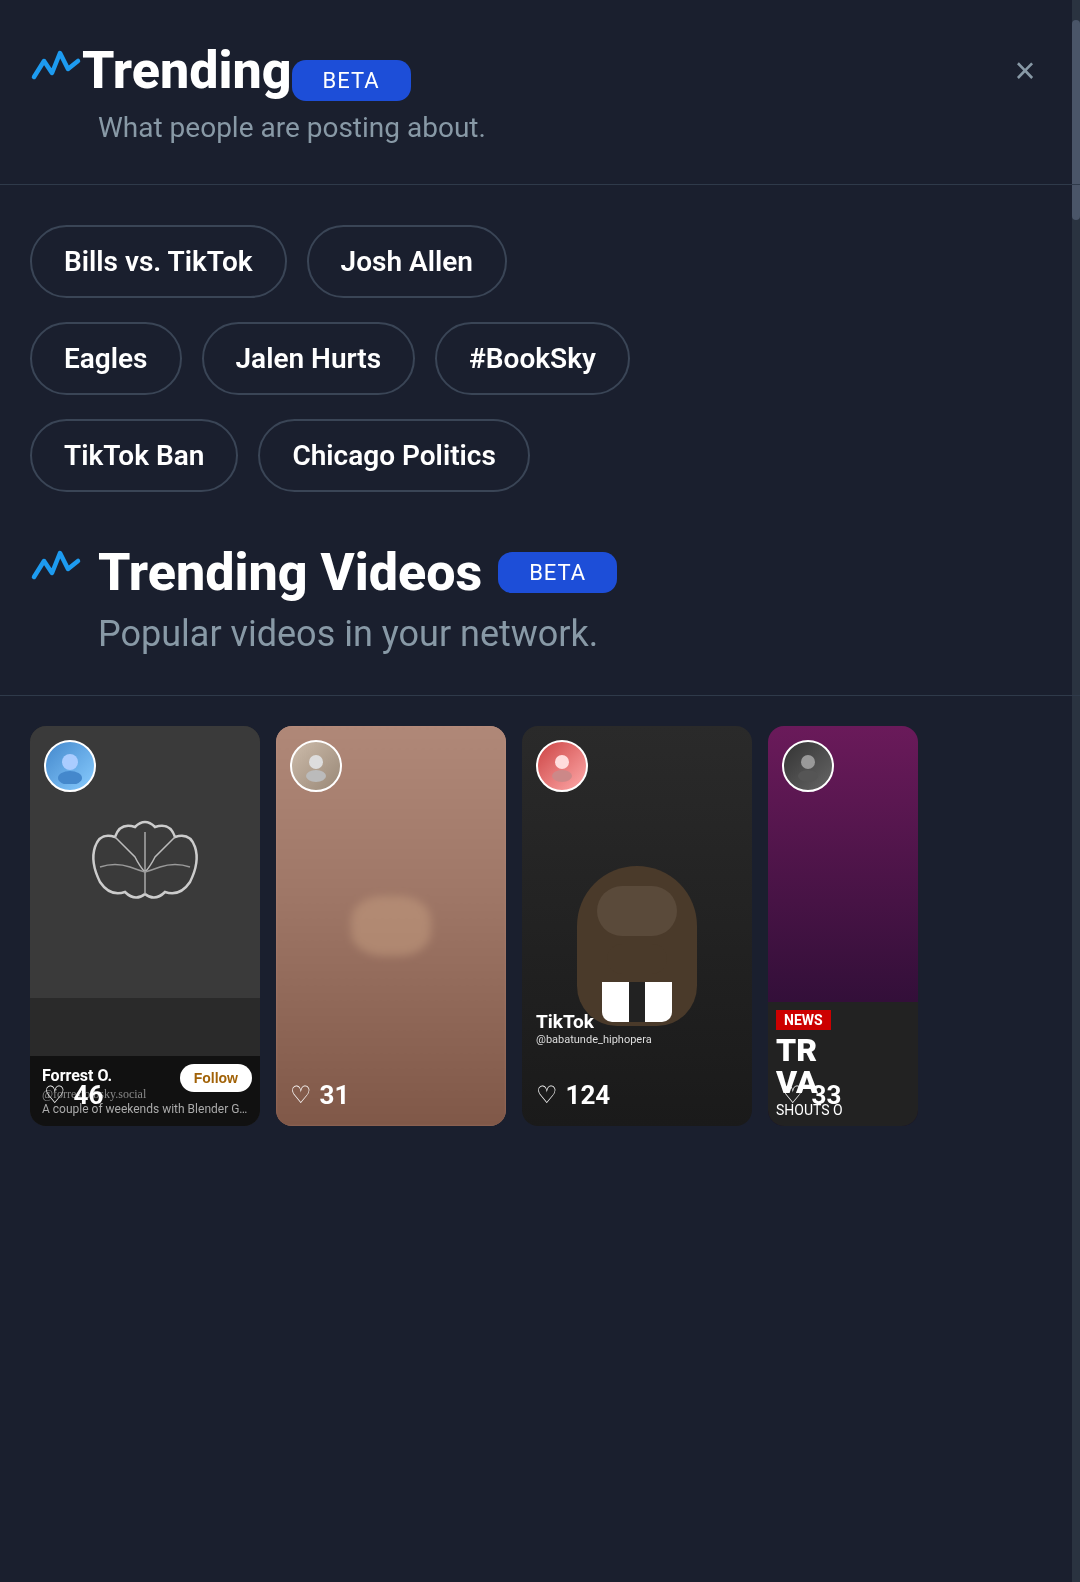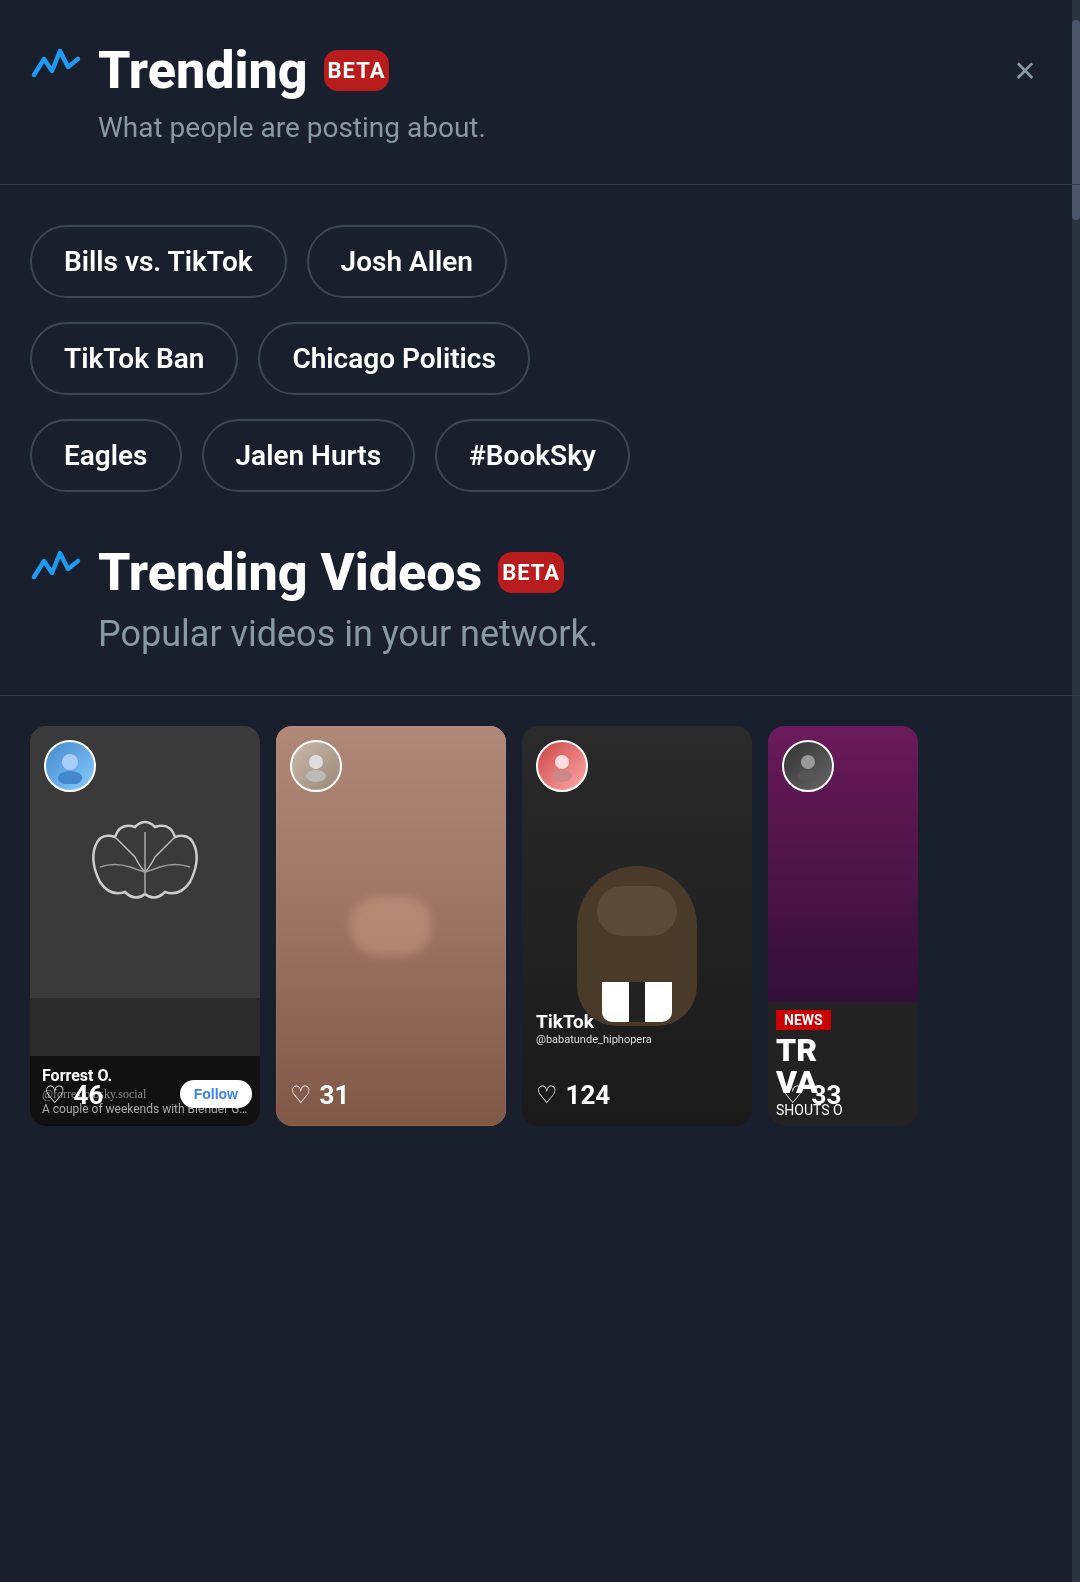--- a/index.html
+++ b/index.html
@@ -25,45 +25,44 @@
     
     .header {
       display: flex;
       align-items: center;
       justify-content: space-between;
       margin-bottom: 10px;
     }
 
     .header-left {
       display: flex;
-      align-items: center;
-      gap: 16px;
+      align-items: flex-end;
     }
 
     .trending-icon {
       color: #1d9bf0;
     }
 
     .trending-icon svg {
       width: 52px;
       height: 52px;
     }
 
     .header-title {
       font-size: 52px;
       font-weight: 800;
       color: #ffffff;
     }
 
     .beta-badge {
-      background-color: #b91c1c;
+      background-color: #1d4ed8;
       color: #ffffff;
       font-size: 22px;
-      font-weight: 700;
-      padding: 8px 4px;
+      font-weight: 400;
+      padding: 8px 31px;
       border-radius: 14px;
       letter-spacing: 1px;
     }
 
     .close-btn {
       color: #8899a6;
       font-size: 36px;
       cursor: pointer;
       background: none;
       border: none;
@@ -241,24 +240,24 @@
     .video-desc {
       font-size: 13px;
       color: #ccc;
       white-space: nowrap;
       overflow: hidden;
       text-overflow: ellipsis;
     }
 
     .follow-btn {
       position: absolute;
-      top: 24px;
+      top: 8px;
       right: 8px;
       background: #fff;
-      color: #3b82f6;
+      color: #a16207;
       border: none;
       border-radius: 20px;
       padding: 6px 14px;
       font-size: 14px;
       font-weight: 700;
       cursor: pointer;
     }
 
     
     .likes-row {
@@ -326,27 +325,27 @@
   <div class="subtitle">What people are posting about.</div>
 
   <div class="divider"></div>
 
   <div class="tags-section">
     <div class="tags-row">
       <span class="tag-chip">Bills vs. TikTok</span>
       <span class="tag-chip">Josh Allen</span>
     </div>
     <div class="tags-row">
-      <span class="tag-chip">TikTok Ban</span>
-      <span class="tag-chip">Chicago Politics</span>
-    </div>
-    <div class="tags-row">
       <span class="tag-chip">Eagles</span>
       <span class="tag-chip">Jalen Hurts</span>
       <span class="tag-chip">#BookSky</span>
+    </div>
+    <div class="tags-row">
+      <span class="tag-chip">TikTok Ban</span>
+      <span class="tag-chip">Chicago Politics</span>
     </div>
   </div>
 
   <div class="videos-section">
     <div class="videos-header">
       <span class="trending-icon">
         <svg viewBox="0 0 52 52" fill="none" xmlns="http://www.w3.org/2000/svg">
           <polyline points="4,32 14,16 22,28 30,8 38,24 48,16" stroke="#1d9bf0" stroke-width="4.5" stroke-linecap="round" stroke-linejoin="round" fill="none"></polyline>
         </svg>
       </span>

